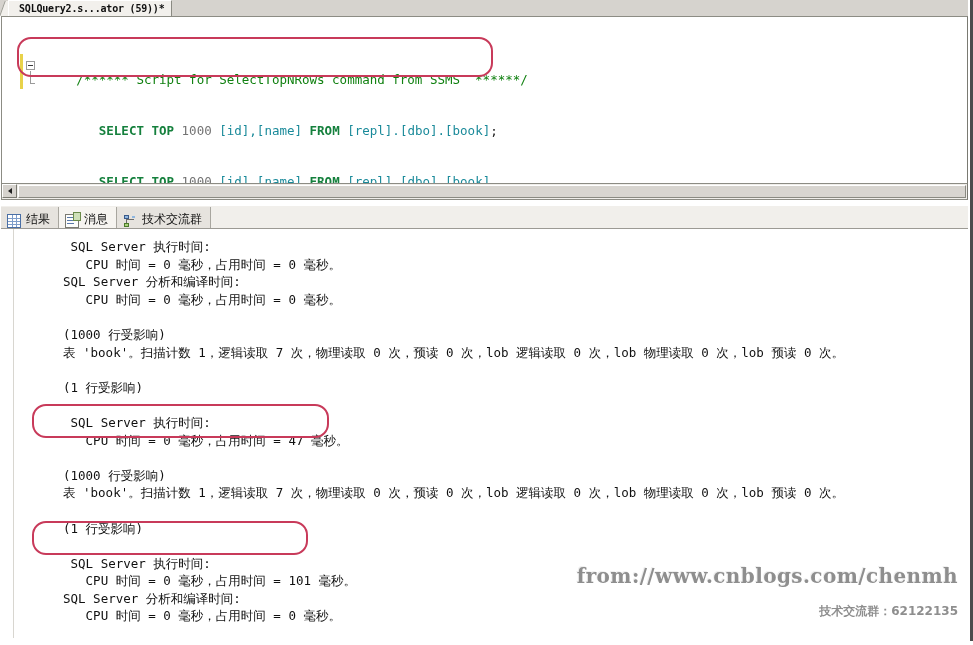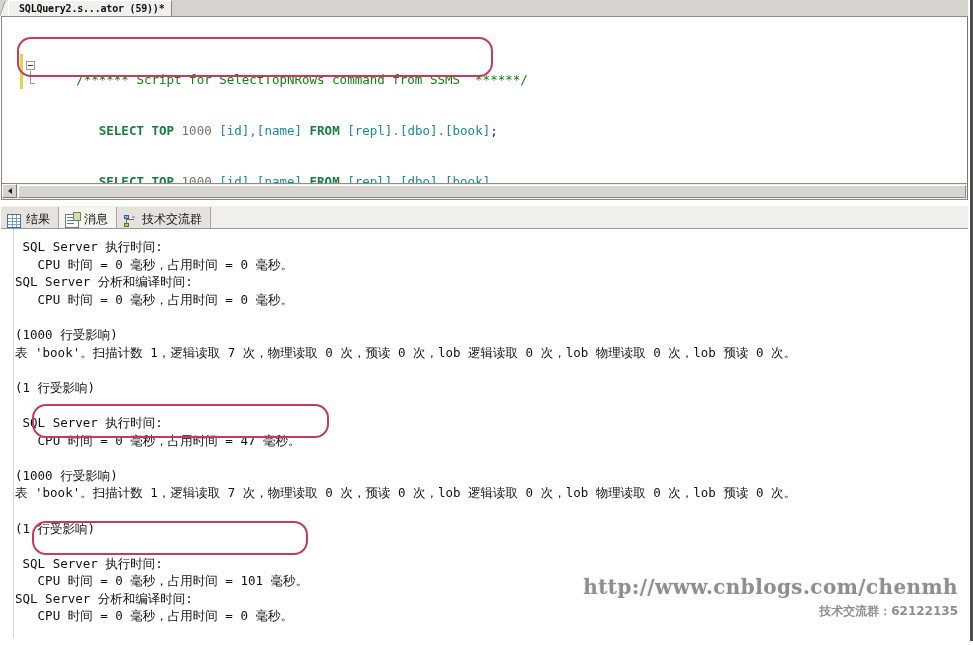--- a/index.html
+++ b/index.html
@@ -312,21 +312,21 @@
     position: absolute;
     left: 14px; top: 9px;
     right: 0;
     font-family: "DejaVu Sans Mono", monospace;
     font-size: 12.5px;
     line-height: 17.6px;
     color: #101010;
     white-space: pre;
     letter-spacing: 0px;
   }
-  .msg-line { height: 17.6px; }
+  .msg-line { height: 17.6px; padding-left: 48px; }
   .msg-line.blank { height: 17.6px; }
 
   
   .annot-msg1 {
     left: 32px; top: 404px;
     width: 293px; height: 30px;
   }
   .annot-msg2 {
     left: 32px; top: 521px;
     width: 272px; height: 30px;
@@ -344,21 +344,21 @@
   .wm-url {
     font-family: "DejaVu Serif", serif;
     font-size: 20px;
     font-weight: bold;
     color: #8e8e8e;
     text-shadow: 1px 1px 0 #ffffff, -1px -1px 0 #efefef;
     letter-spacing: 0.4px;
     white-space: nowrap;
   }
   .wm-sub {
-    margin-top: 4px;
+    margin-top: 15px;
     font-family: "DejaVu Sans", sans-serif;
     font-size: 12px;
     font-weight: bold;
     color: #8e8e8e;
     text-shadow: 1px 1px 0 #ffffff;
     white-space: nowrap;
   }
 
   
   .bottom-edge {
@@ -425,21 +425,21 @@
       </span>
       <span class="rtab-label">技术交流群</span>
     </div>
   </div>
 
   <div class="messages-pane">
     <div class="msg-gutter"></div>
     <div class="msg-text" id="msg-text"><div class="msg-line"> SQL Server 执行时间:</div><div class="msg-line">   CPU 时间 = 0 毫秒，占用时间 = 0 毫秒。</div><div class="msg-line">SQL Server 分析和编译时间:</div><div class="msg-line">   CPU 时间 = 0 毫秒，占用时间 = 0 毫秒。</div><div class="msg-line blank">&nbsp;</div><div class="msg-line">(1000 行受影响)</div><div class="msg-line">表 'book'。扫描计数 1，逻辑读取 7 次，物理读取 0 次，预读 0 次，lob 逻辑读取 0 次，lob 物理读取 0 次，lob 预读 0 次。</div><div class="msg-line blank">&nbsp;</div><div class="msg-line">(1 行受影响)</div><div class="msg-line blank">&nbsp;</div><div class="msg-line"> SQL Server 执行时间:</div><div class="msg-line">   CPU 时间 = 0 毫秒，占用时间 = 47 毫秒。</div><div class="msg-line blank">&nbsp;</div><div class="msg-line">(1000 行受影响)</div><div class="msg-line">表 'book'。扫描计数 1，逻辑读取 7 次，物理读取 0 次，预读 0 次，lob 逻辑读取 0 次，lob 物理读取 0 次，lob 预读 0 次。</div><div class="msg-line blank">&nbsp;</div><div class="msg-line">(1 行受影响)</div><div class="msg-line blank">&nbsp;</div><div class="msg-line"> SQL Server 执行时间:</div><div class="msg-line">   CPU 时间 = 0 毫秒，占用时间 = 101 毫秒。</div><div class="msg-line">SQL Server 分析和编译时间:</div><div class="msg-line">   CPU 时间 = 0 毫秒，占用时间 = 0 毫秒。</div><div class="msg-line blank">&nbsp;</div></div>
 
     <div class="watermark">
-      <div class="wm-url">http://www.cnblogs.com/chenmh</div>
+      <div class="wm-url">from://www.cnblogs.com/chenmh</div>
       <div class="wm-sub">技术交流群：62122135</div>
     </div>
   </div>
 
   <div class="annot-ellipse annot-msg1" style="border-color: rgb(200, 58, 90);"></div>
   <div class="annot-ellipse annot-msg2" style="border-color: rgb(200, 58, 90);"></div>
 
   <div class="bottom-edge"></div>
 </div>
 

